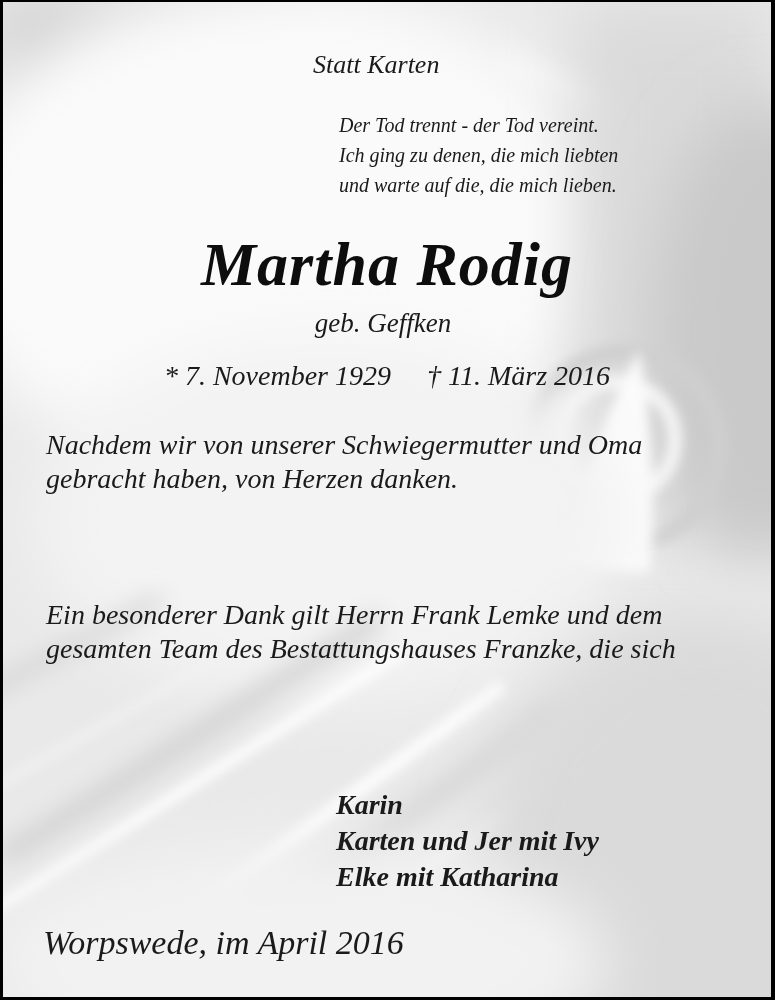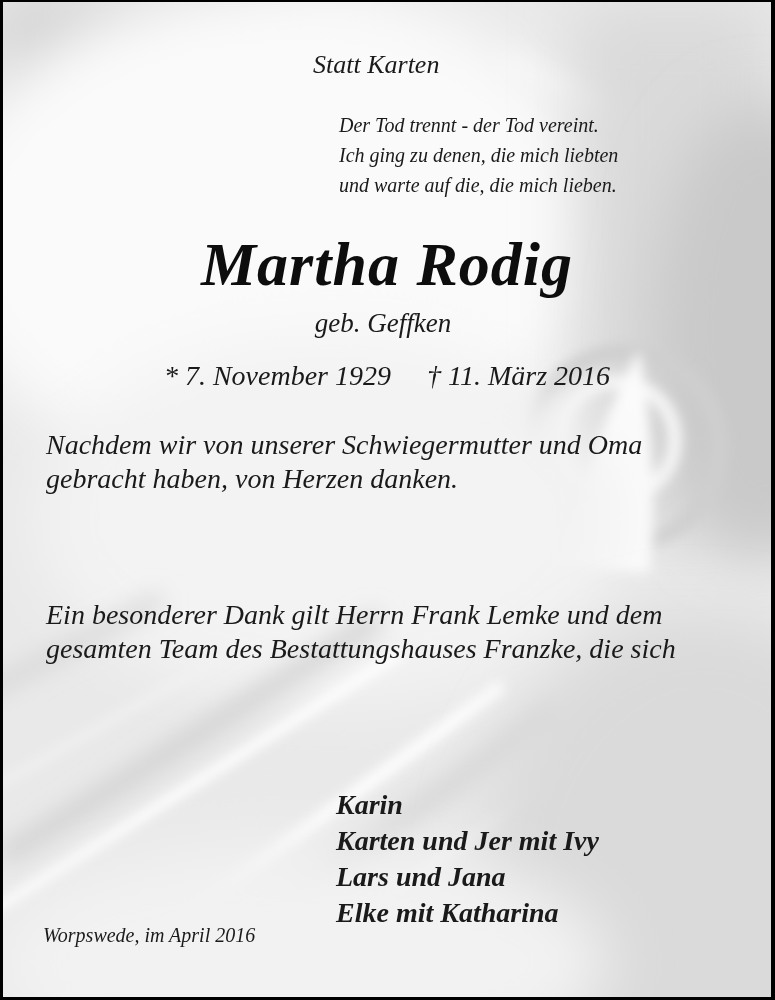--- a/index.html
+++ b/index.html
@@ -54,21 +54,21 @@
   .para2     { left: 43px; top: 596px; }
 
   .mourners  {
     left: 333px; top: 746px;
     font-size: 28px;
     font-weight: bold;
     line-height: 36px;
     margin-top: 39px;
   }
 
-  .place     { left: 40px; top: 922px; font-size: 20px; }
+  .place     { left: 40px; top: 922px; font-size: 34px; }
 </style>
 </head>
 <body>
 
 <div class="page">
 
   <svg class="bg" viewBox="0 0 775 1000" preserveAspectRatio="none" aria-hidden="true">
     <defs>
       <filter id="b30" x="-50%" y="-50%" width="200%" height="200%">
           <feGaussianBlur stdDeviation="30"></feGaussianBlur>
@@ -143,19 +143,18 @@
   </div>
 
   <div class="txt para para2">
     <div>Ein besonderer Dank gilt Herrn Frank Lemke und dem</div>
     <div>gesamten Team des Bestattungshauses Franzke, die sich</div>
   </div>
 
   <div class="txt mourners">
     <div>Karin</div>
     <div>Karten und Jer mit Ivy</div>
-    <div>Lars und Jana</div>
     <div>Elke mit Katharina</div>
   </div>
 
   <div class="txt place">Worpswede, im April 2016</div>
 
 </div>
 
 </body></html>

